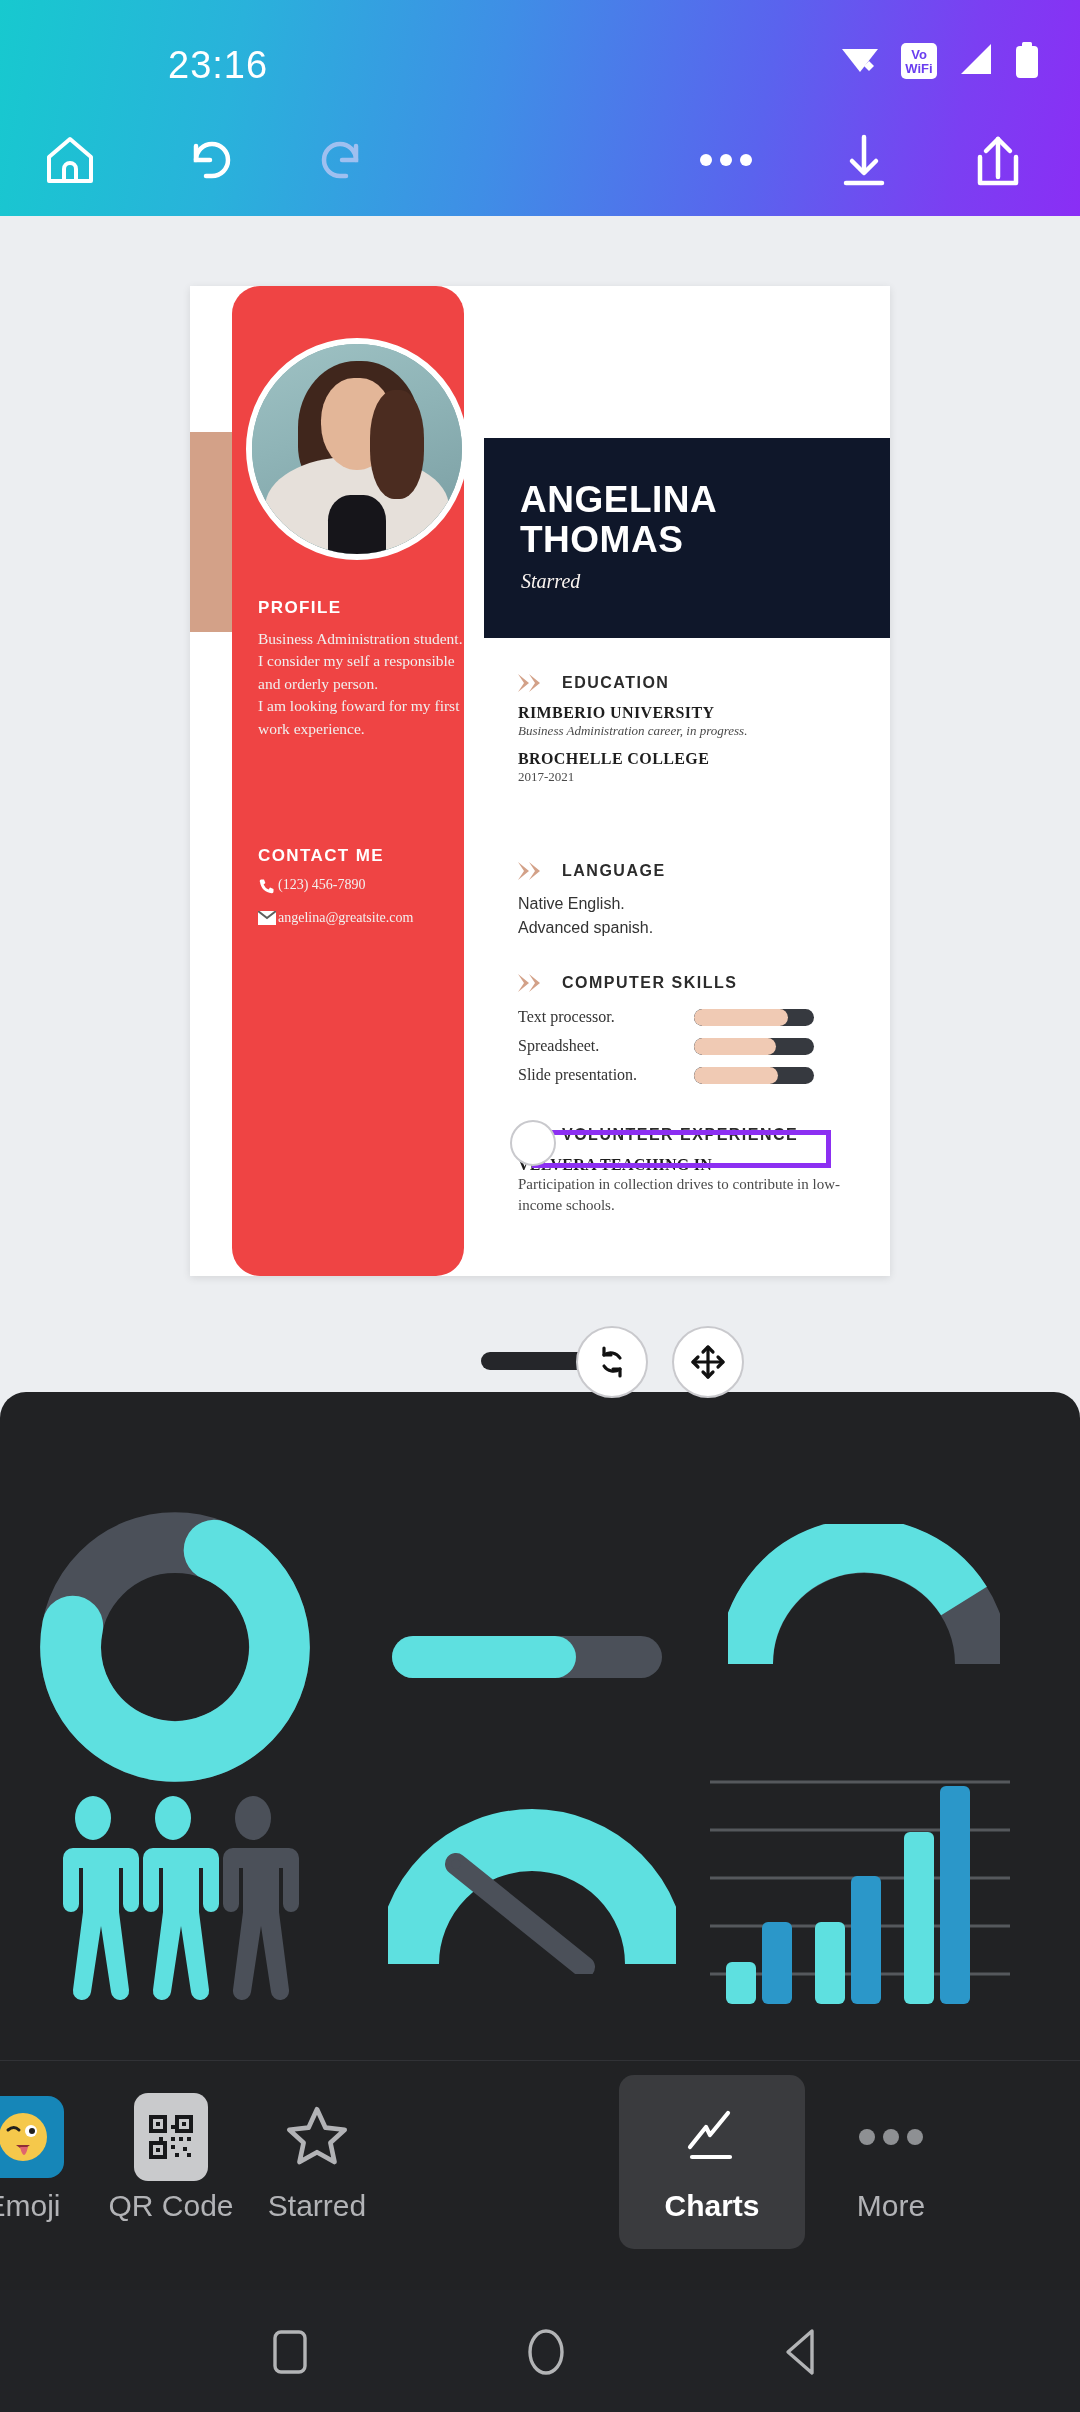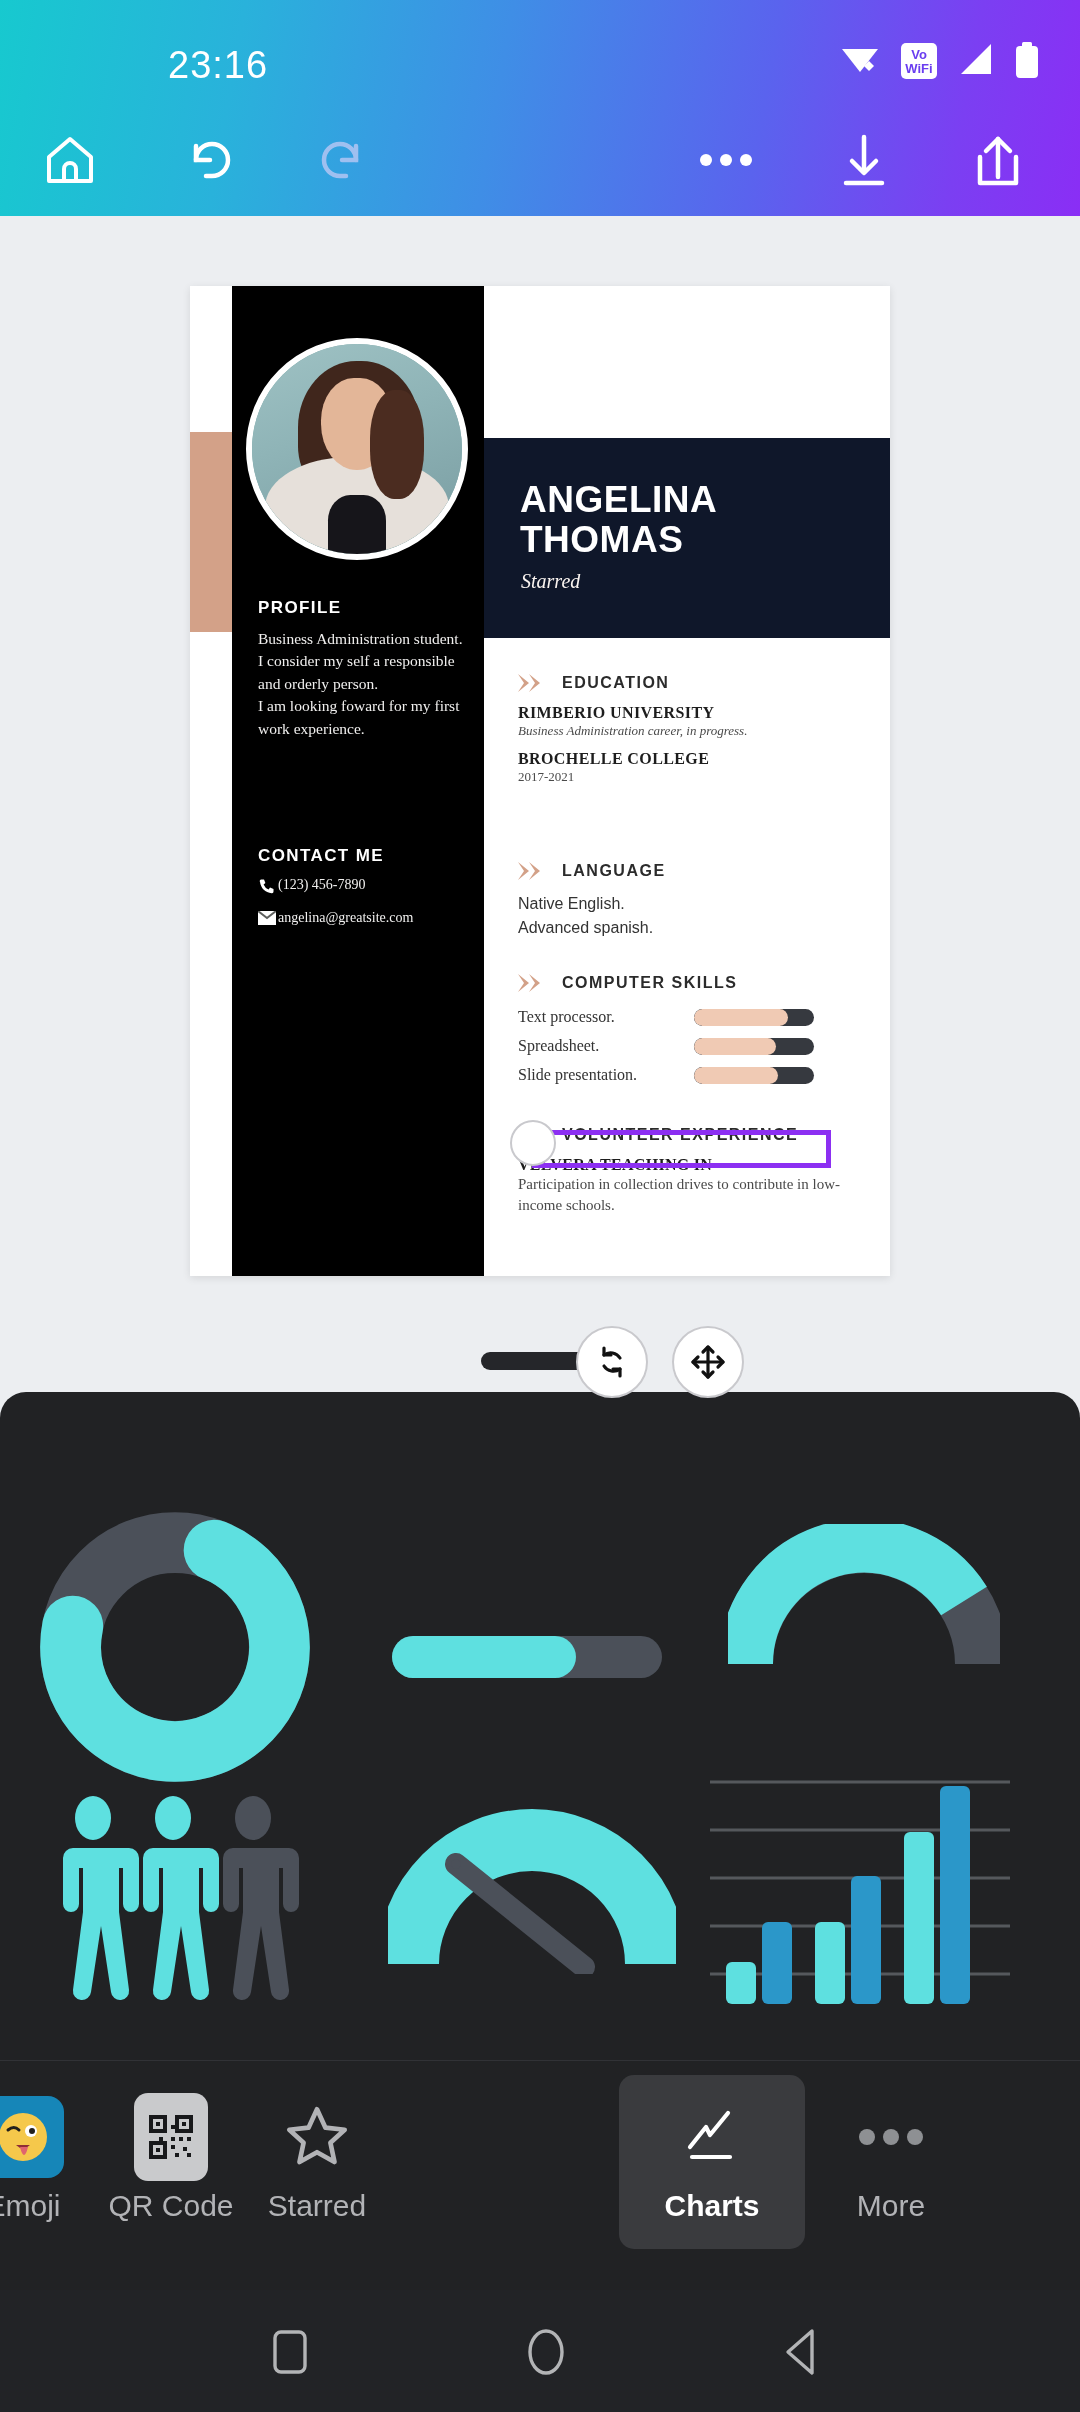--- a/index.html
+++ b/index.html
@@ -51,22 +51,23 @@
     position: absolute; left: 190px; top: 44px;
     width: 700px; height: 990px;
     background: #ffffff;
     box-shadow: 0 2px 8px rgba(0,0,0,.10);
   }
   .peach-strip {
     position: absolute; left: 0; top: 146px; width: 42px; height: 200px;
     background: #d3a188;
   }
   .sidebar {
-    position: absolute; left: 42px; top: 0; width: 252px; height: 990px;
-    background: #000000;
+    position: absolute; left: 42px; top: 0; width: 232px; height: 990px;
+    background: #ef4444;
+    border-radius: 28px;
   }
   .photo {
     position: absolute; left: 14px; top: 52px;
     width: 222px; height: 222px; border-radius: 50%;
     border: 6px solid #ffffff;
     overflow: hidden;
     background: #7da8a8;
   }
   .photo .bg {
     position: absolute; inset: 0;

